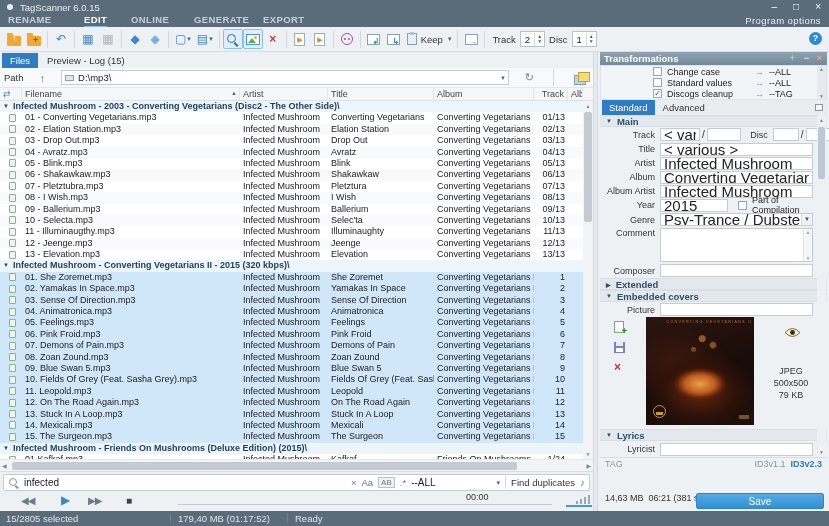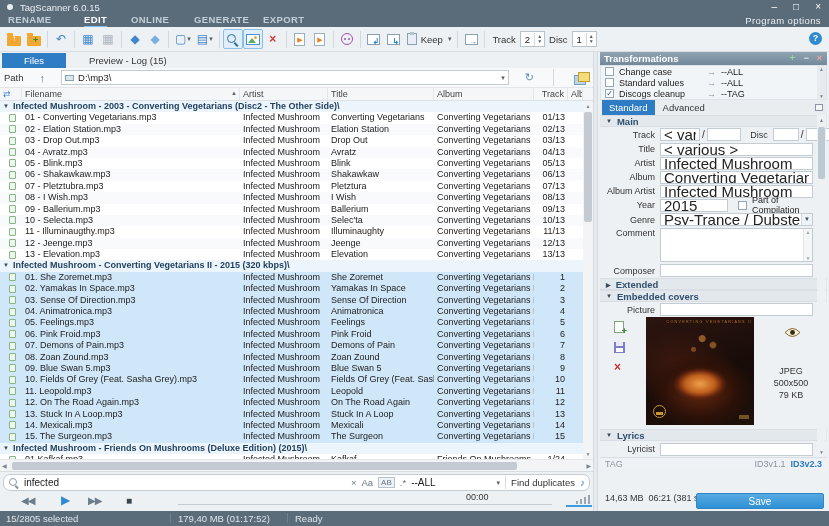--- a/index.html
+++ b/index.html
@@ -51,21 +51,21 @@
   .spin .arr { display:flex; flex-direction:column; font-size:5px; color:#55606a; border-left:1px solid #d5dbe0; padding:1px 2px; line-height:1.1; }
   .helpbtn { position:absolute; right:7px; top:5px; width:13px; height:13px; border-radius:50%; background:#2f8ad0; color:#fff; font-size:9px; font-weight:bold; text-align:center; line-height:13px; }
 
   
   .left-pane { position:absolute; left:0; top:52px; width:593px; height:459px; background:#fff; }
   .splitter { position:absolute; left:593px; top:52px; width:5px; height:459px; background:#e6eaee; border-left:1px solid #d5dbe0; border-right:1px solid #d5dbe0; }
   .right-pane { position:absolute; left:598px; top:52px; width:231px; height:459px; background:#eef1f4; }
 
   
   .doc-tabs { position:absolute; left:0; top:0; width:593px; height:16px; background:#eef1f3; display:flex; align-items:flex-end; padding-left:2px; gap:1px; }
-  .dtab { font-size:9.5px; padding:2px 22px 2px; color:#333;text-align:right; }
+  .dtab { font-size:9.5px; padding:2px 8px 2px; color:#333;text-align:right; }
   .dtab.act { background:#2e7cc3; color:#fff; }
   .pathbar { position:absolute; left:0; top:16px; width:593px; height:20px; background:#f7f9fa; border-bottom:1px solid #e3e7ea; display:flex; align-items:center; padding:0 4px; gap:16px; }
   .pathbar .plabel { font-size:9.5px; color:#333; }
   .upbtn { color:#5a7a95; font-size:11px; }
   .pcombo { flex:1; height:15px; background:#fff; border:1px solid #c3ccd3; display:flex; align-items:center; padding:0 3px; gap:4px; }
   .drivico { width:9px; height:6px; border:1px solid #8aa0b5; background:#dfe7ee; }
   .pcombo .ptext { flex:1; font-size:9.5px; }
   .pcombo .dd { font-size:7px; color:#55606a; }
   .refr { color:#5a8ab0; font-size:11px; }
   .browse { width:16px; height:14px; position:relative; }
@@ -92,21 +92,21 @@
   .vscroll { position:absolute; left:583px; top:49px; width:10px; height:358px; background:#f2f4f6; }
   .vscroll .sb { height:10px; text-align:center; font-size:5px; color:#7a8792; line-height:10px; }
   .vscroll .thumb { position:absolute; left:1px; top:11px; width:8px; height:110px; background:#c3cad1; border-radius:2px; }
   .vscroll .sbdn { position:absolute; bottom:0; width:10px; }
   .hscroll { position:absolute; left:0; top:407px; width:593px; height:12px; background:#f2f4f6; border-top:1px solid #e3e7ea; }
   .hscroll .sb { position:absolute; top:1px; font-size:6px; color:#7a8792; line-height:10px; }
   .hscroll .thumb { position:absolute; left:12px; top:2px; width:505px; height:8px; background:#c3cad1; border-radius:2px; }
 
   
   .searchbar { position:absolute; left:0; top:419px; width:593px; height:21px; background:#eef1f3; border-top:1px solid #d8dde2; }
-  .sbox { position:absolute; left:3px; top:2px; width:587px; height:17px; background:#fff; border:1px solid #c3ccd3; border-radius:7px; display:flex; align-items:center; padding:0 4px; gap:5px; }
+  .sbox { position:absolute; left:3px; top:2px; width:587px; height:17px; background:#fff; border:1px solid #c3ccd3; border-radius:2px; display:flex; align-items:center; padding:0 4px; gap:5px; }
   .sbox input { border:none; outline:none; flex:1; font-size:10px; font-family:inherit; color:#222; }
   .smag { position:relative; width:11px; height:11px; flex:none; }
   .smag::before { content:""; position:absolute; left:1px; top:1px; width:6px; height:6px; border:1.4px solid #8a97a2; border-radius:50%; }
   .smag::after { content:""; position:absolute; left:8px; top:8px; width:4px; height:1.6px; background:#8a97a2; transform:rotate(45deg); transform-origin:0 0; }
   .sctrl { color:#6a7680; font-size:9.5px; flex:none; }
   .sctrl.box { border:1px solid #b8c2ca; padding:0 2px; font-size:8px; background:#eef3f7; }
   .sdd { display:flex; align-items:center; gap:60px; flex:none; }
   .ssep { width:1px; height:13px; background:#d5dbe0; flex:none; }
   .sdup { color:#333; font-size:9.5px; flex:none; }
   .snote { color:#3f86cc; font-size:10px; flex:none; }
@@ -116,21 +116,21 @@
   .pb { position:absolute; top:3px; font-size:10px; color:#6b7c8a; letter-spacing:-1px; }
   .pline { position:absolute; left:178px; top:12px; width:374px; height:1px; background:#c3ccd3; }
   .ptime { position:absolute; left:466px; top:0px; font-size:9px; color:#333; letter-spacing:0; }
   .vol { position:absolute; left:574px; top:3px; width:18px; height:12px; }
   .vol i { position:absolute; bottom:3px; width:2px; background:#9aa7b2; }
   .vol .vline { position:absolute; left:-8px; bottom:0; width:26px; height:2px; background:#3d9ce0; }
 
   
   .tr-head { position:absolute; left:2px; top:0; width:227px; height:13px; background:linear-gradient(#8fa3b2,#73899a); color:#fff; font-size:9.5px; font-weight:bold; padding:1px 4px; }
   .tr-head .hic { position:absolute; top:1px; font-size:9px; font-weight:bold; }
-  .tr-list { position:absolute; left:2px; top:13px; width:227px; height:35px; background:#f2f5f7; border:1px solid #dde3e8; }
+  .tr-list { position:absolute; left:2px; top:13px; width:227px; height:35px; background:#f2f5f7; border:1px solid #dde3e8;padding-left:48px; }
   .tr-row { display:flex; align-items:center; height:11px; padding-left:4px; font-size:9px; }
   .cb { width:9px; height:9px; border:1px solid #93a7b7; background:#fff; margin-right:5px; font-size:8px; line-height:8px; text-align:center; color:#2a4a66; flex:none; }
   .tr-lab { width:88px; color:#222; }
   .tr-arr { color:#7a93a8; width:14px; font-size:9px; }
   .tr-val { color:#222; }
   .tr-sb { position:absolute; right:0; top:0; width:9px; height:33px; background:#e7ebef; font-size:5px; color:#7a8792; text-align:center; }
   .tr-sb .d { position:absolute; bottom:0; left:0; width:9px; }
 
   .ed-tabs { position:absolute; left:2px; top:48px; width:227px; height:15px; background:#e9edf0; display:flex; align-items:flex-end; padding-left:2px; gap:1px; }
   .etab { font-size:9.5px; padding:2px 7px; color:#333; }

